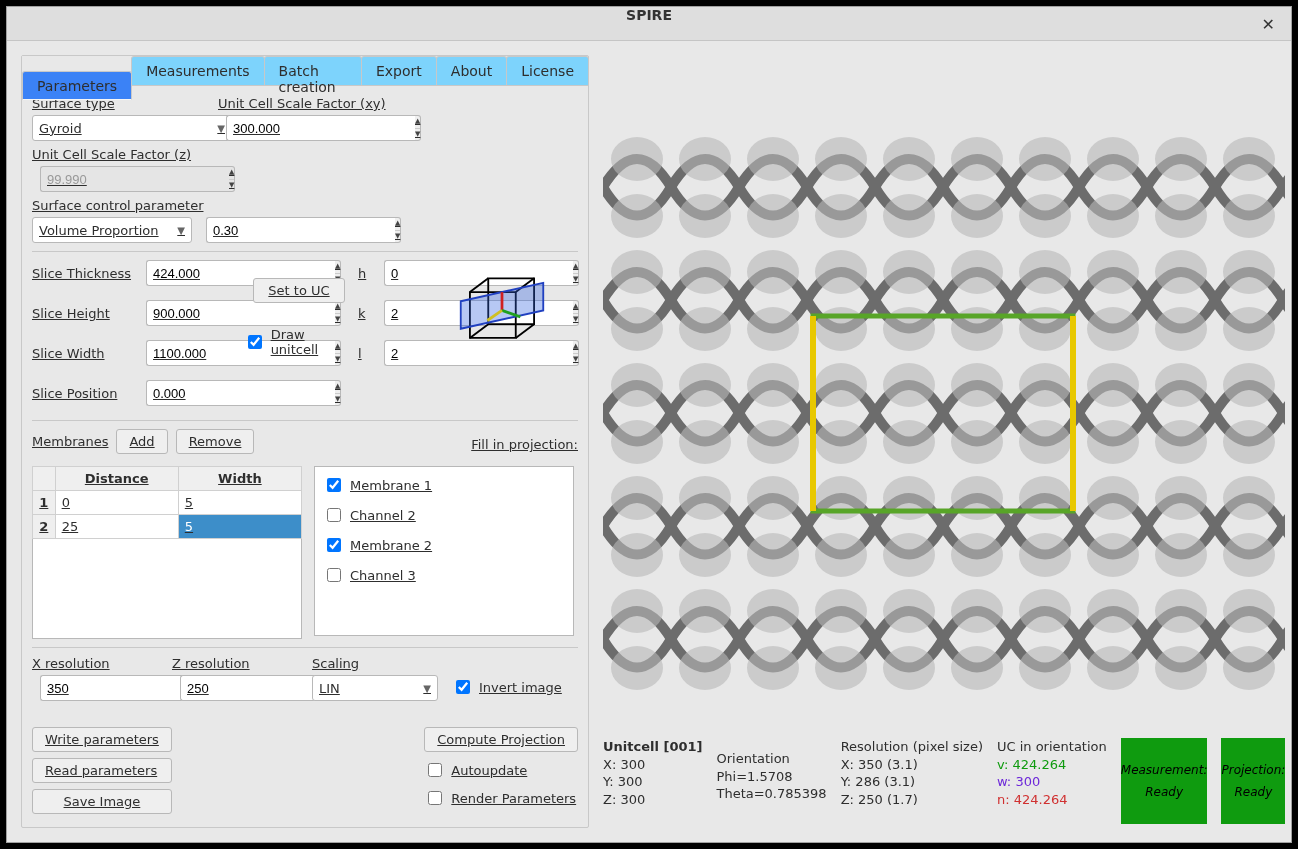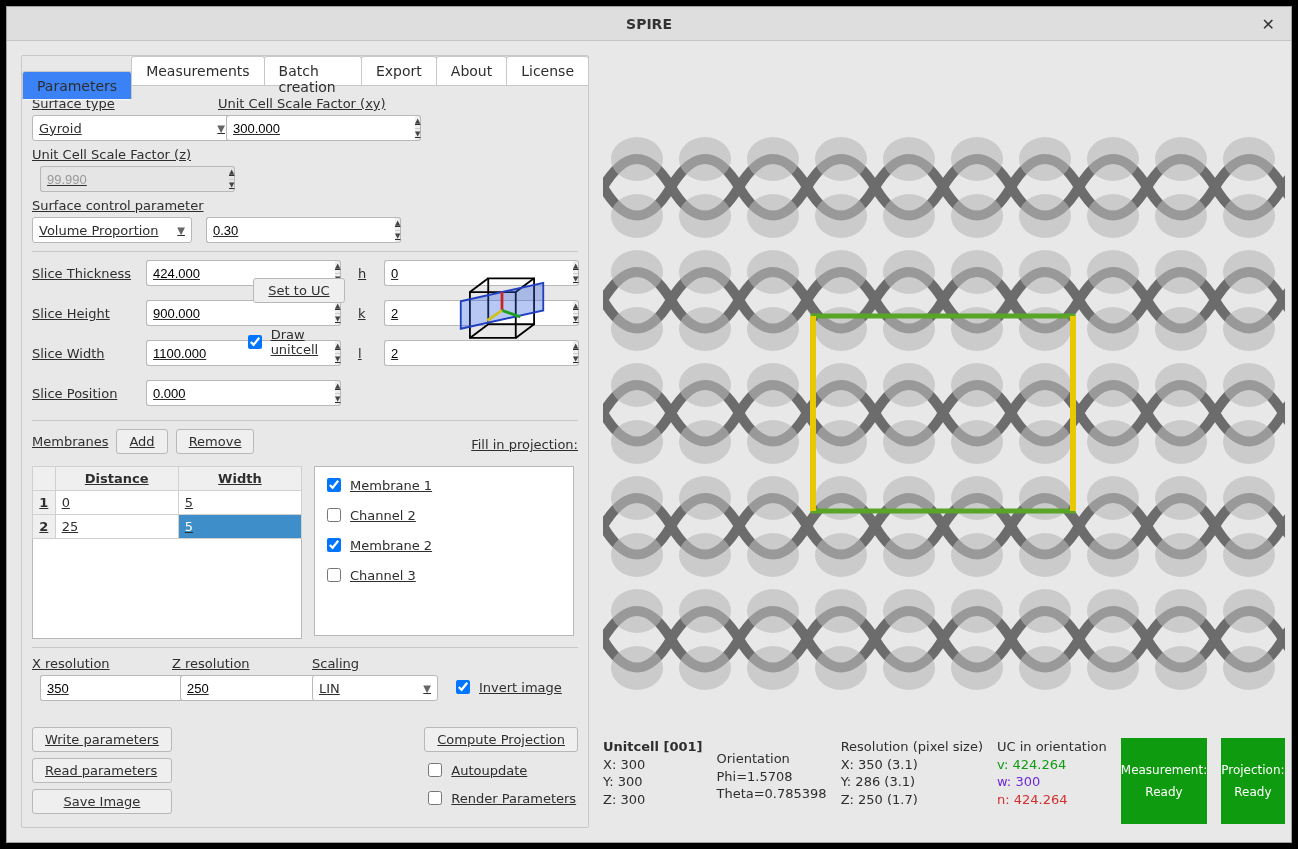--- a/index.html
+++ b/index.html
@@ -20,21 +20,21 @@
     position: absolute;
     left: 6px; top: 6px; right: 6px; bottom: 6px;
     background: #e8e8e8;
     border: 1px solid #a0a0a0;
   }
   .titlebar {
     height: 34px;
     background: #dedede;
     border-bottom: 1px solid #c5c5c5;
     display: flex;
-    align-items: center;
+    align-items: flex-start;
     justify-content: center;
     position: relative;
     font-weight: bold;
     font-size: 14px;
     color: #333;
   }
   .titlebar .close {
     position: absolute;
     right: 10px;
     top: 6px;
@@ -59,21 +59,21 @@
   .tabs {
     display: flex;
     height: 30px;
     background: #e8e8e8;
     border-bottom: 1px solid #c8c8c8;
   }
   .tab {
     padding: 6px 14px;
     border: 1px solid #c8c8c8;
     border-bottom: none;
-    background: #ffffff;
+    background: #7dd3fc;
     cursor: pointer;
     margin-right: -1px;
     border-top-left-radius: 3px;
     border-top-right-radius: 3px;
     font-size: 14px;
   }
   .tab.active {
     background: #3b82f6;
     border-bottom: 1px solid #f7f7f7;
     position: relative;
@@ -188,25 +188,26 @@
     height: 90px;
     display: flex;
     gap: 14px;
     align-items: flex-start;
     font-size: 13px;
   }
   .status .block { line-height: 1.35; white-space: nowrap;}
   .status-badge {
     width: 94px; height: 86px;
     background: #0f9b0f;
-    color: #ffffff;
+    color: #000000;
     display: flex; flex-direction: column;
     align-items: center; justify-content: center;
     font-size: 12px;
     text-align: center;
+    font-style: italic;
   }
   .status-badge div { margin: 4px 0; }
   .v-color { color: #0f9b0f; }
   .w-color { color: #6d28d9; }
   .n-color { color: #d03030; }
 </style>
 </head>
 <body>
 
 <div class="outer">

